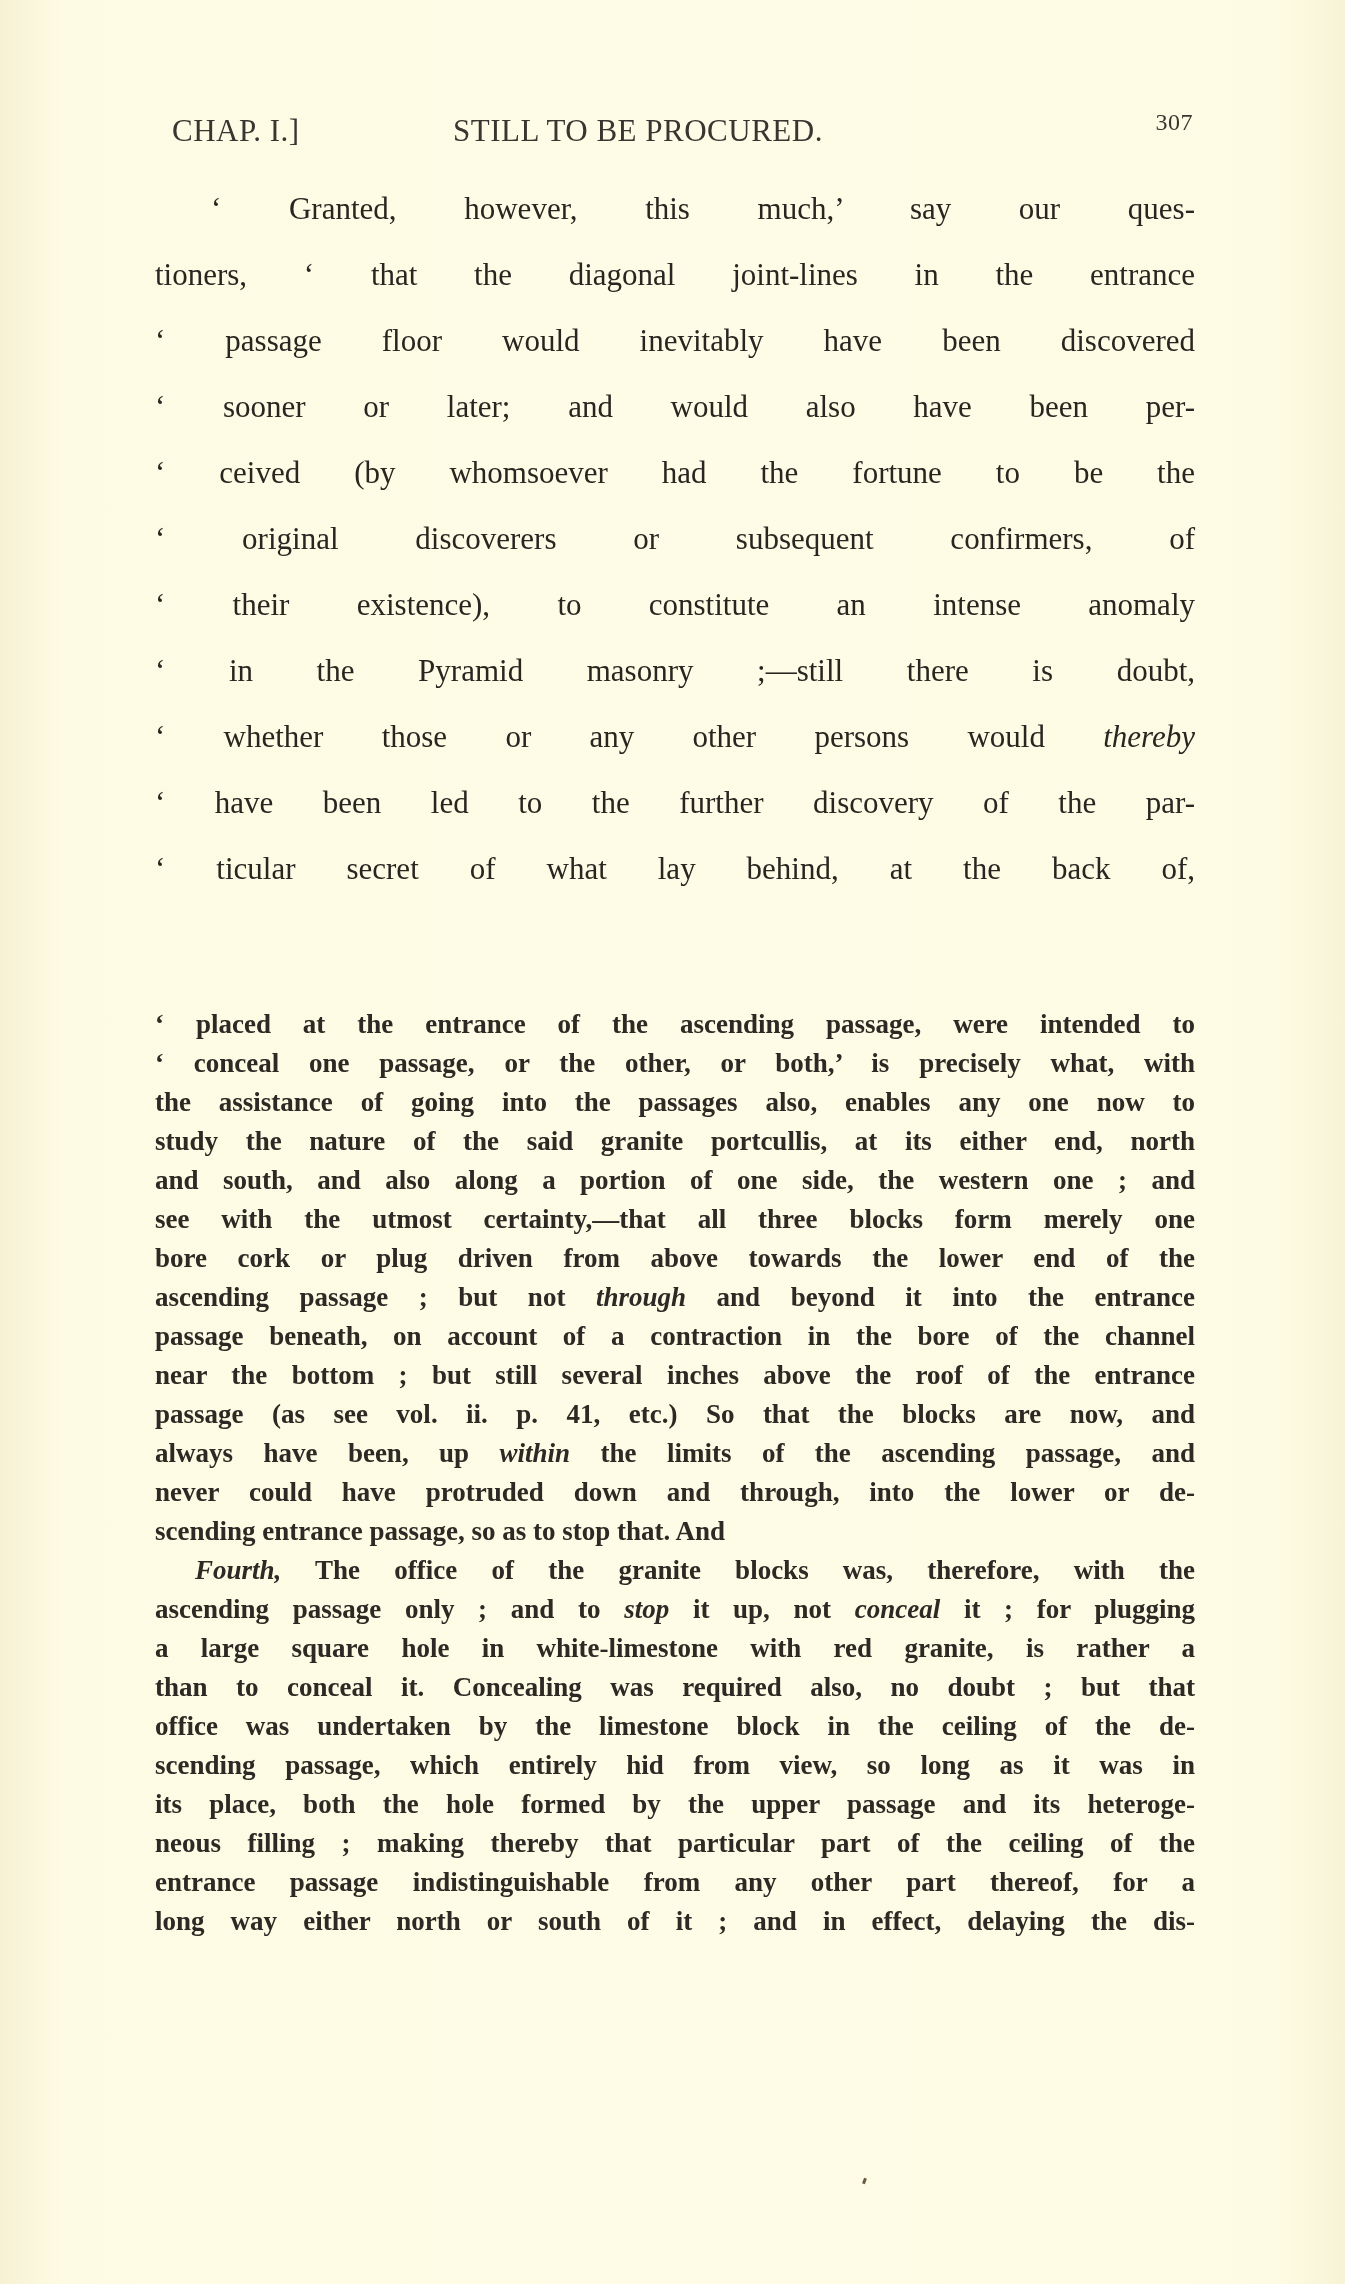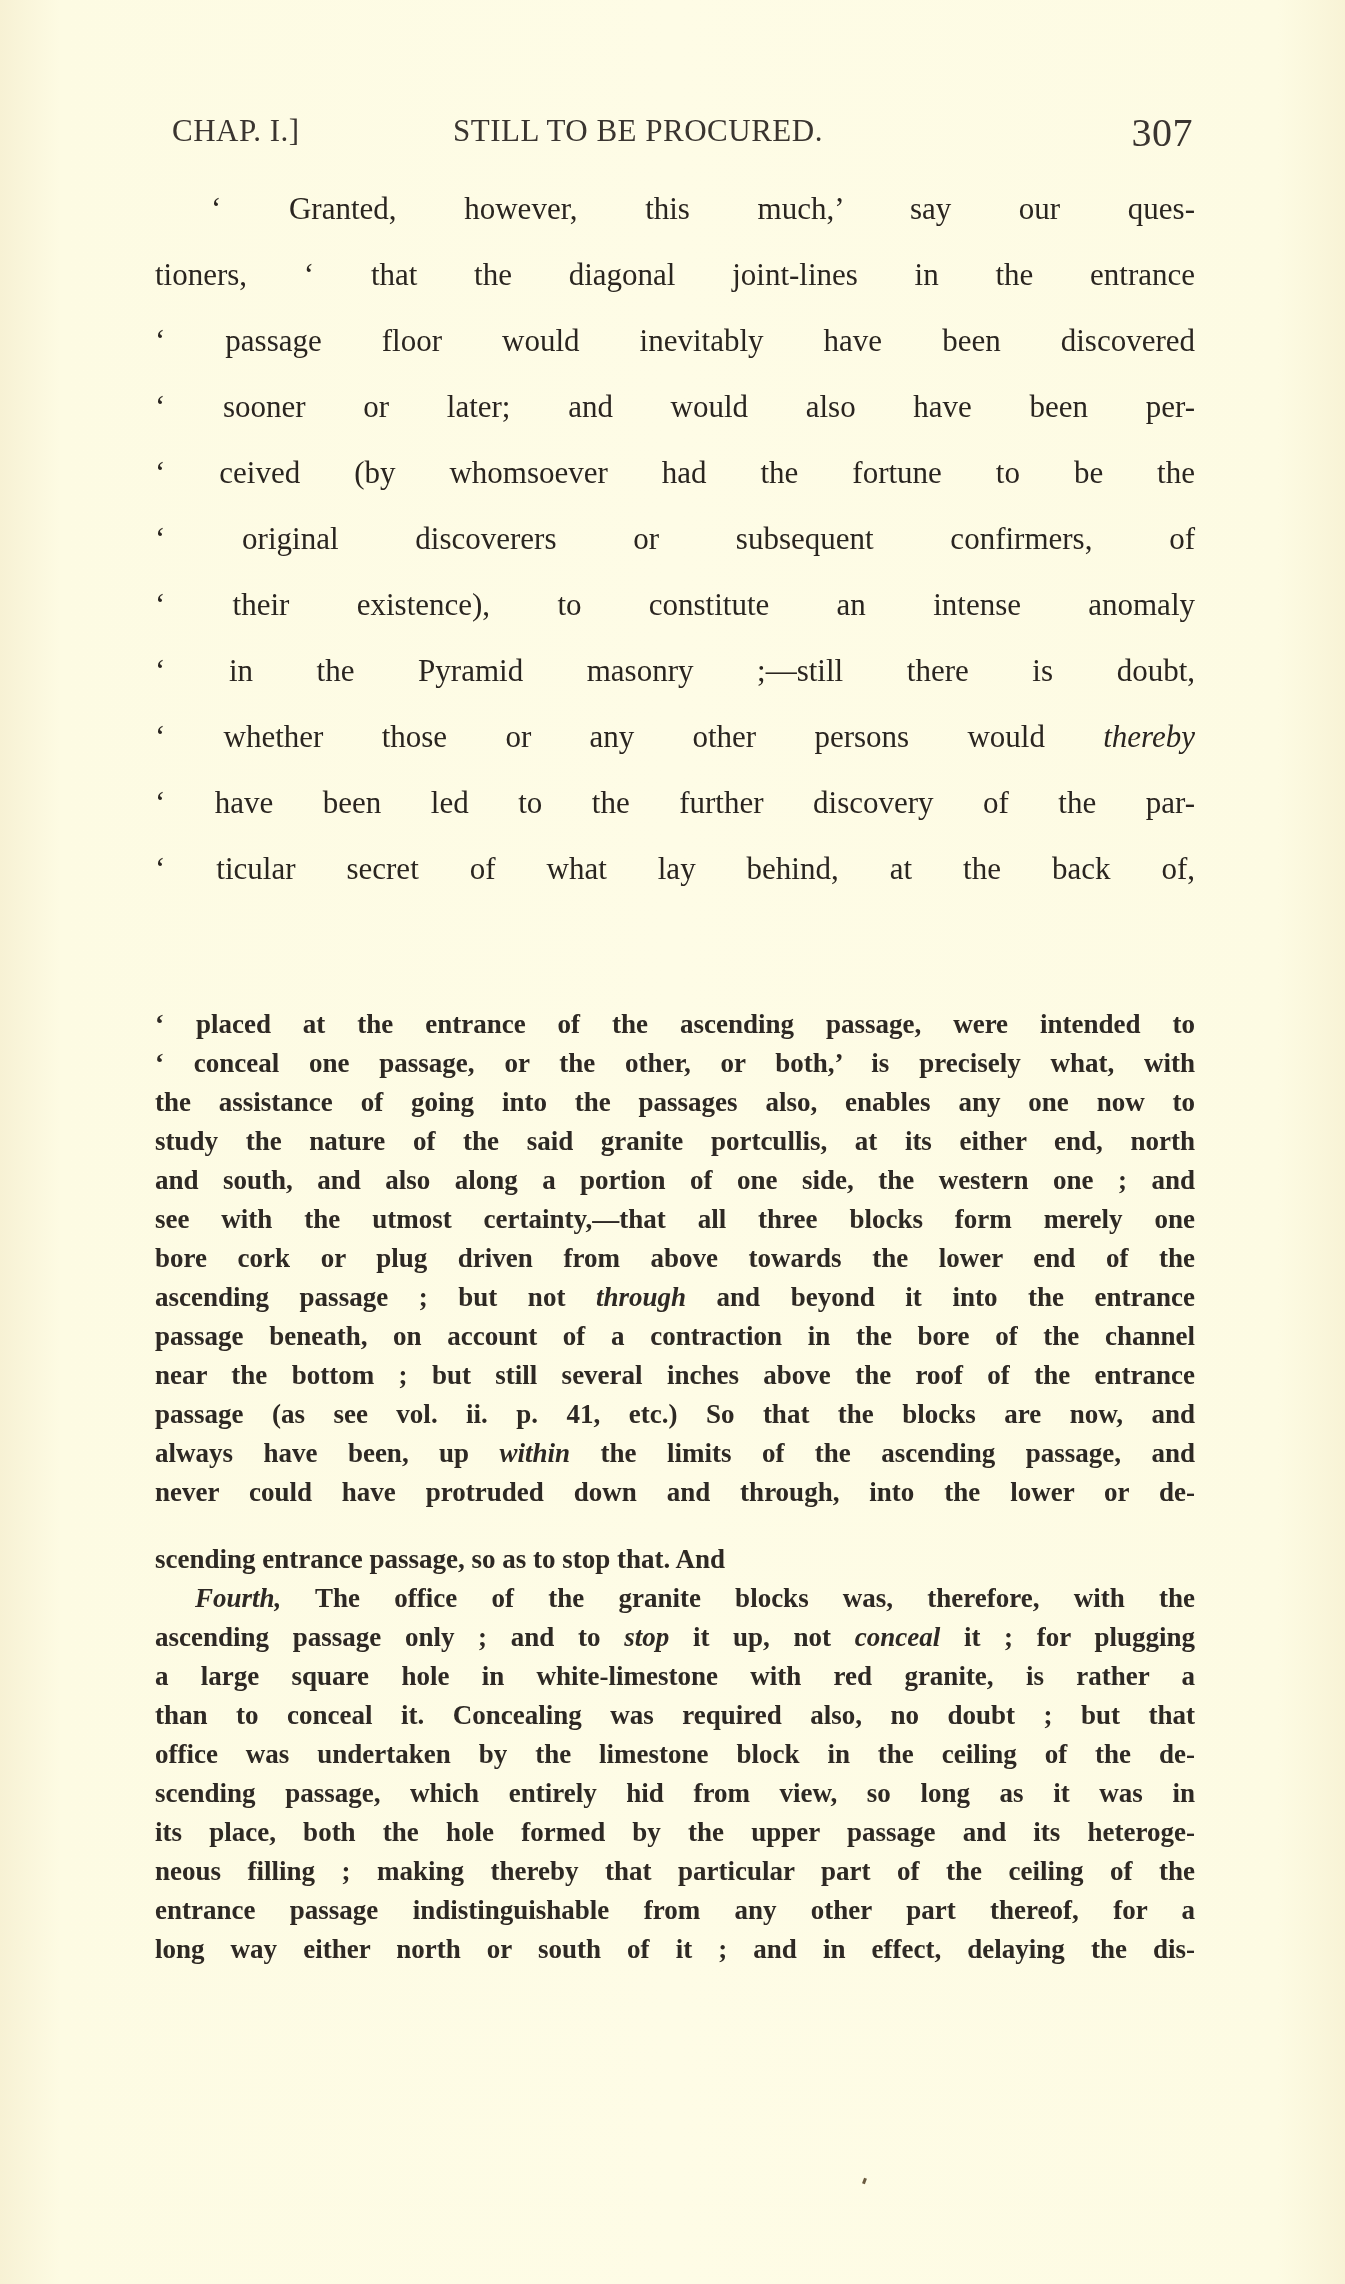--- a/index.html
+++ b/index.html
@@ -14,38 +14,38 @@
     position: absolute; left: 0; top: 0; width: 1345px; height: 2284px;
     background: linear-gradient(90deg, #f7f1d4 0px, #fdfbe3 60px, #fefce6 50%, #fdfbe3 95%, #f8f3d6 100%);
   }
   .header {
     position: absolute; left: 157px; top: 113px; width: 1036px; height: 46px;
     font-family: "Liberation Serif", serif;
     font-size: 31px; letter-spacing: 0.5px; color: #3a3530;
   }
   .header .left { position: absolute; left: 15px; top: 0; }
   .header .center { position: absolute; left: 296px; top: 0; }
-  .header .right { position: absolute; right: 0; top: -4px; font-size: 40px; margin-left: 22px; }
+  .header .right { position: absolute; right: 0; top: -4px; font-size: 24px; margin-left: 22px; }
   .main {
     position: absolute; left: 155px; top: 176px; width: 1040px;
     font-family: "Liberation Serif", serif;
     font-size: 31px; line-height: 66px; color: #2a2520;
   }
   .line { white-space: nowrap; display: block; text-align: justify; text-align-last: justify; height: 66px; }
   .main .line.first { padding-left: 56px; }
   .foot {
     position: absolute; left: 155px; top: 1005px; width: 1040px;
     font-family: "Liberation Serif", serif;
     font-size: 27px; line-height: 39px; color: #2e2924;
     font-weight: bold;
   }
   .foot .line { height: 39px; }
   .foot .line.indent { padding-left: 40px; }
   .foot .line.last, .main .line.last { text-align-last: justify; }
-  .foot .line.short { text-align-last: left; margin-top: 28px; }
+  .foot .line.short { text-align-last: left; }
   i, em { font-style: italic; }
   .speck { position: absolute; left: 863px; top: 2178px; width: 3px; height: 6px; background: #6a5a40; transform: rotate(20deg); }
 </style>
 </head>
 <body>
 
 <div class="page">
 
   <div class="header">
     <span class="left">CHAP. I.]</span>

